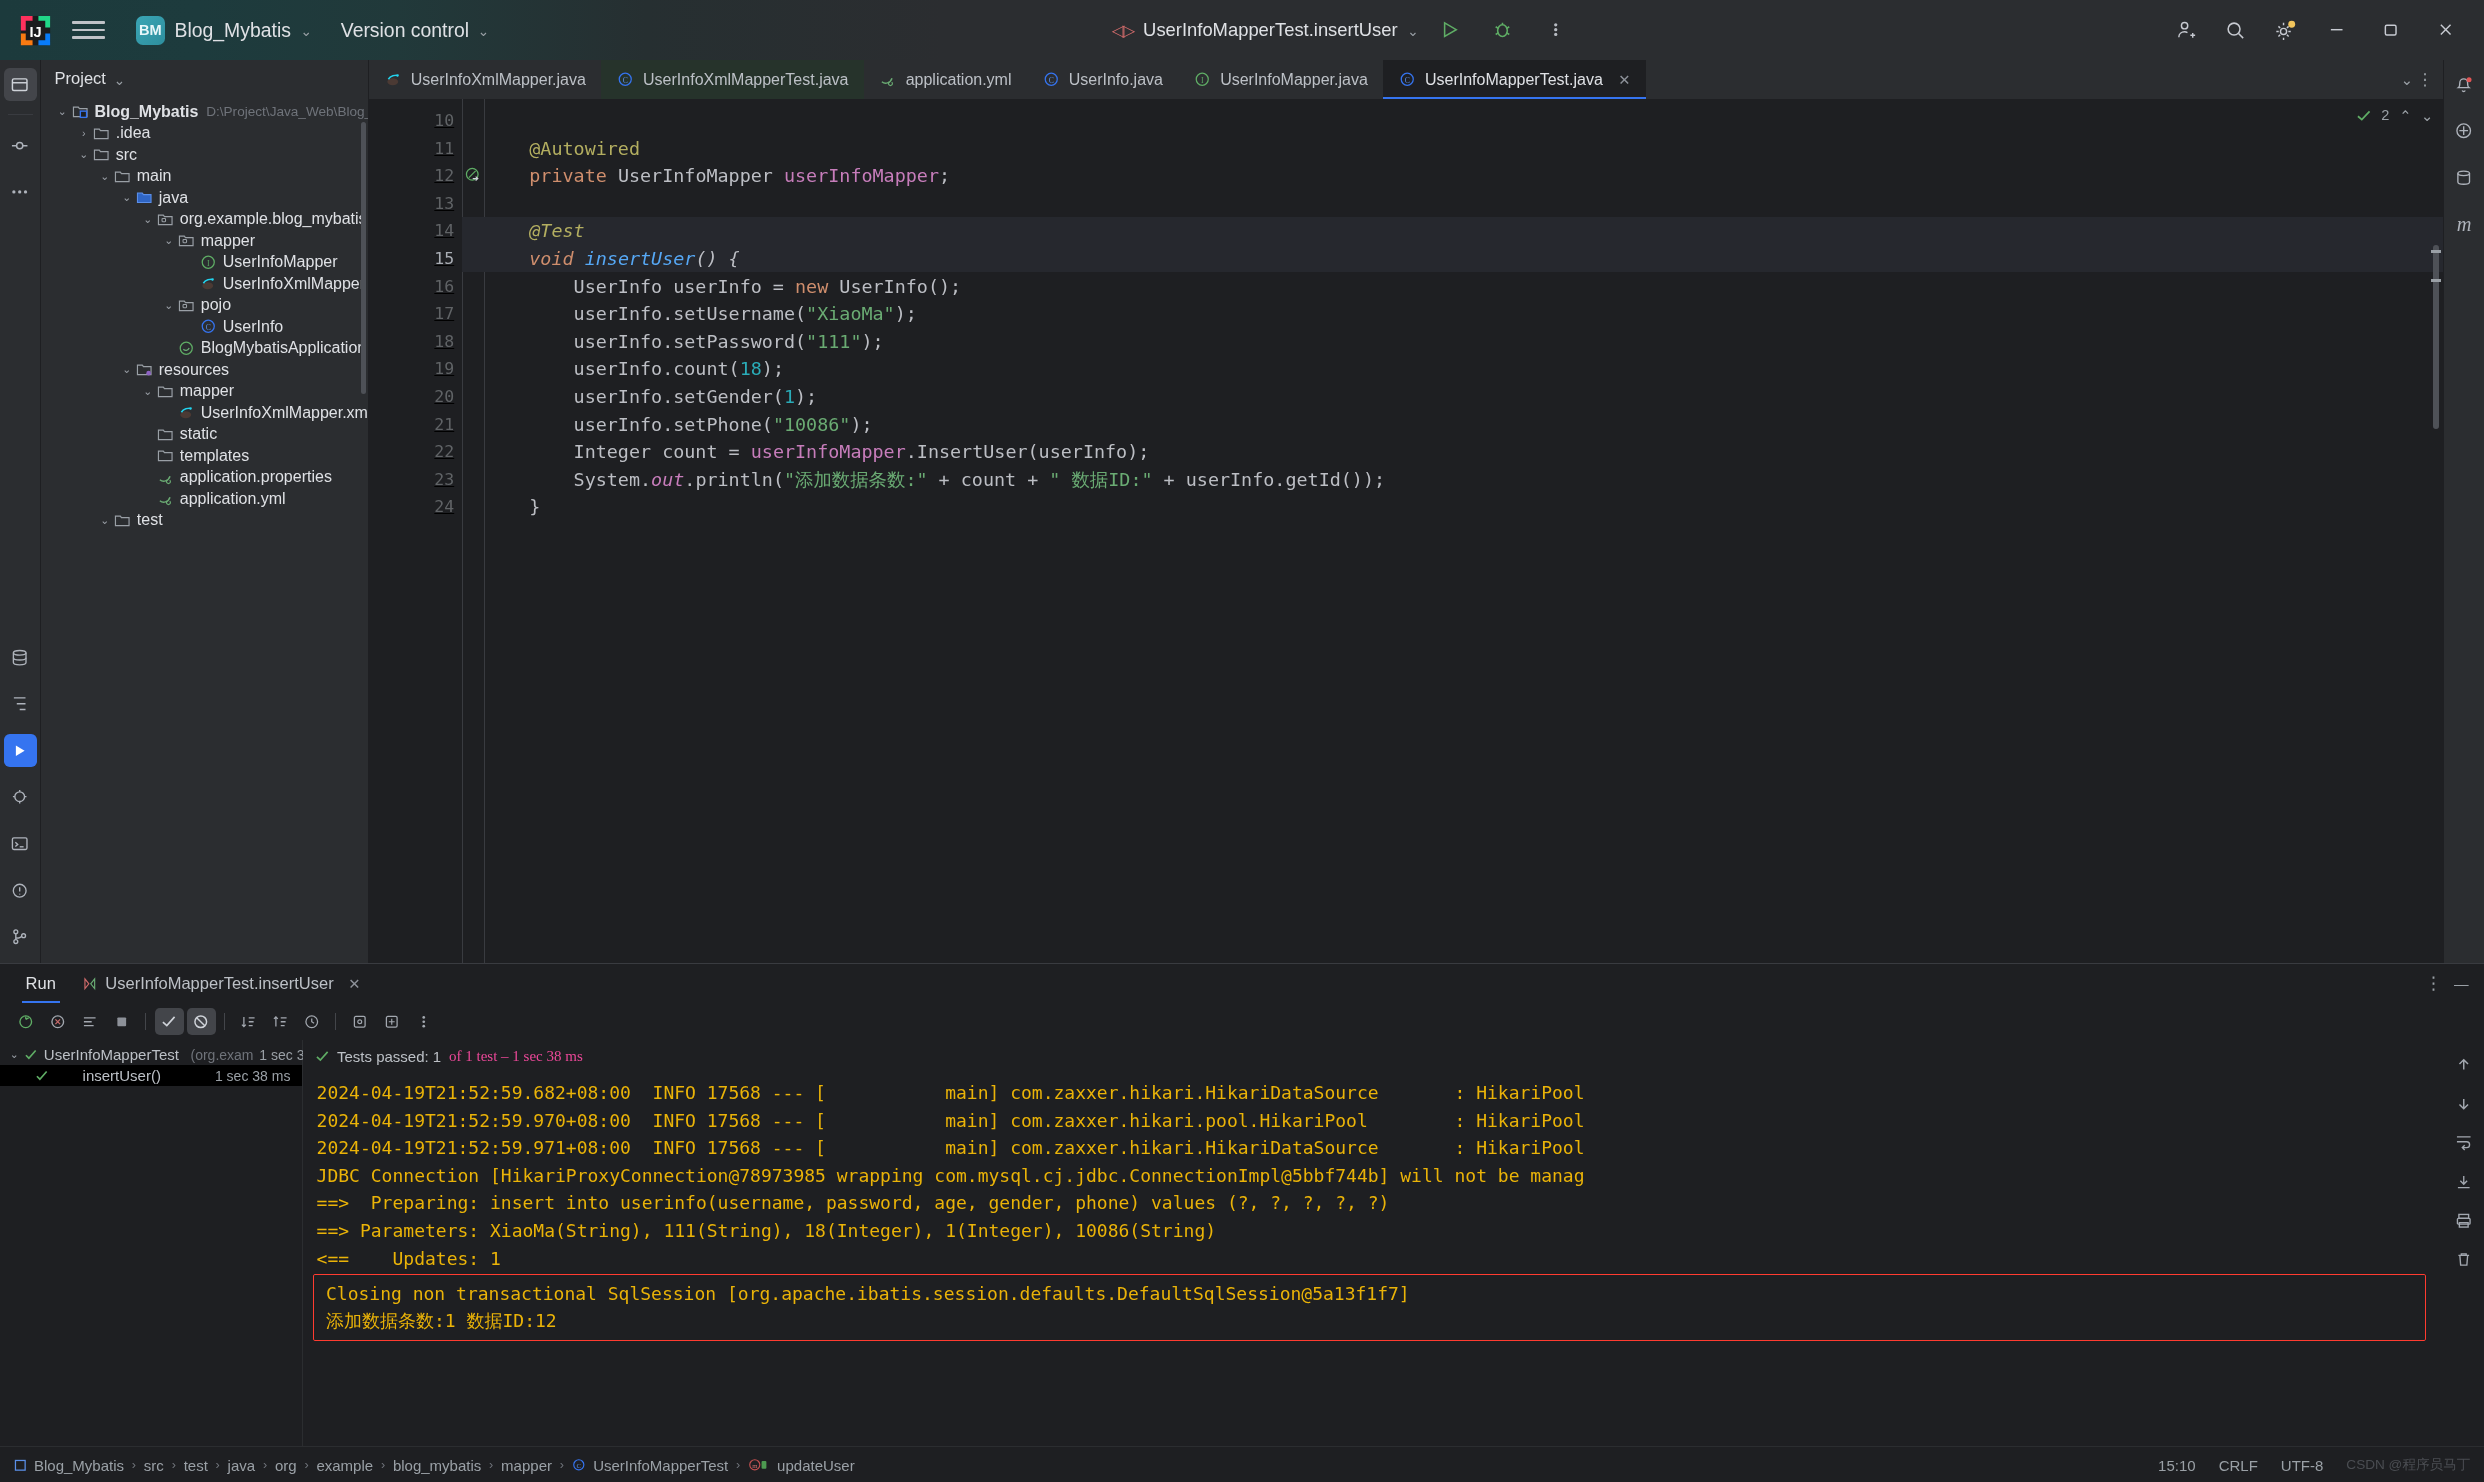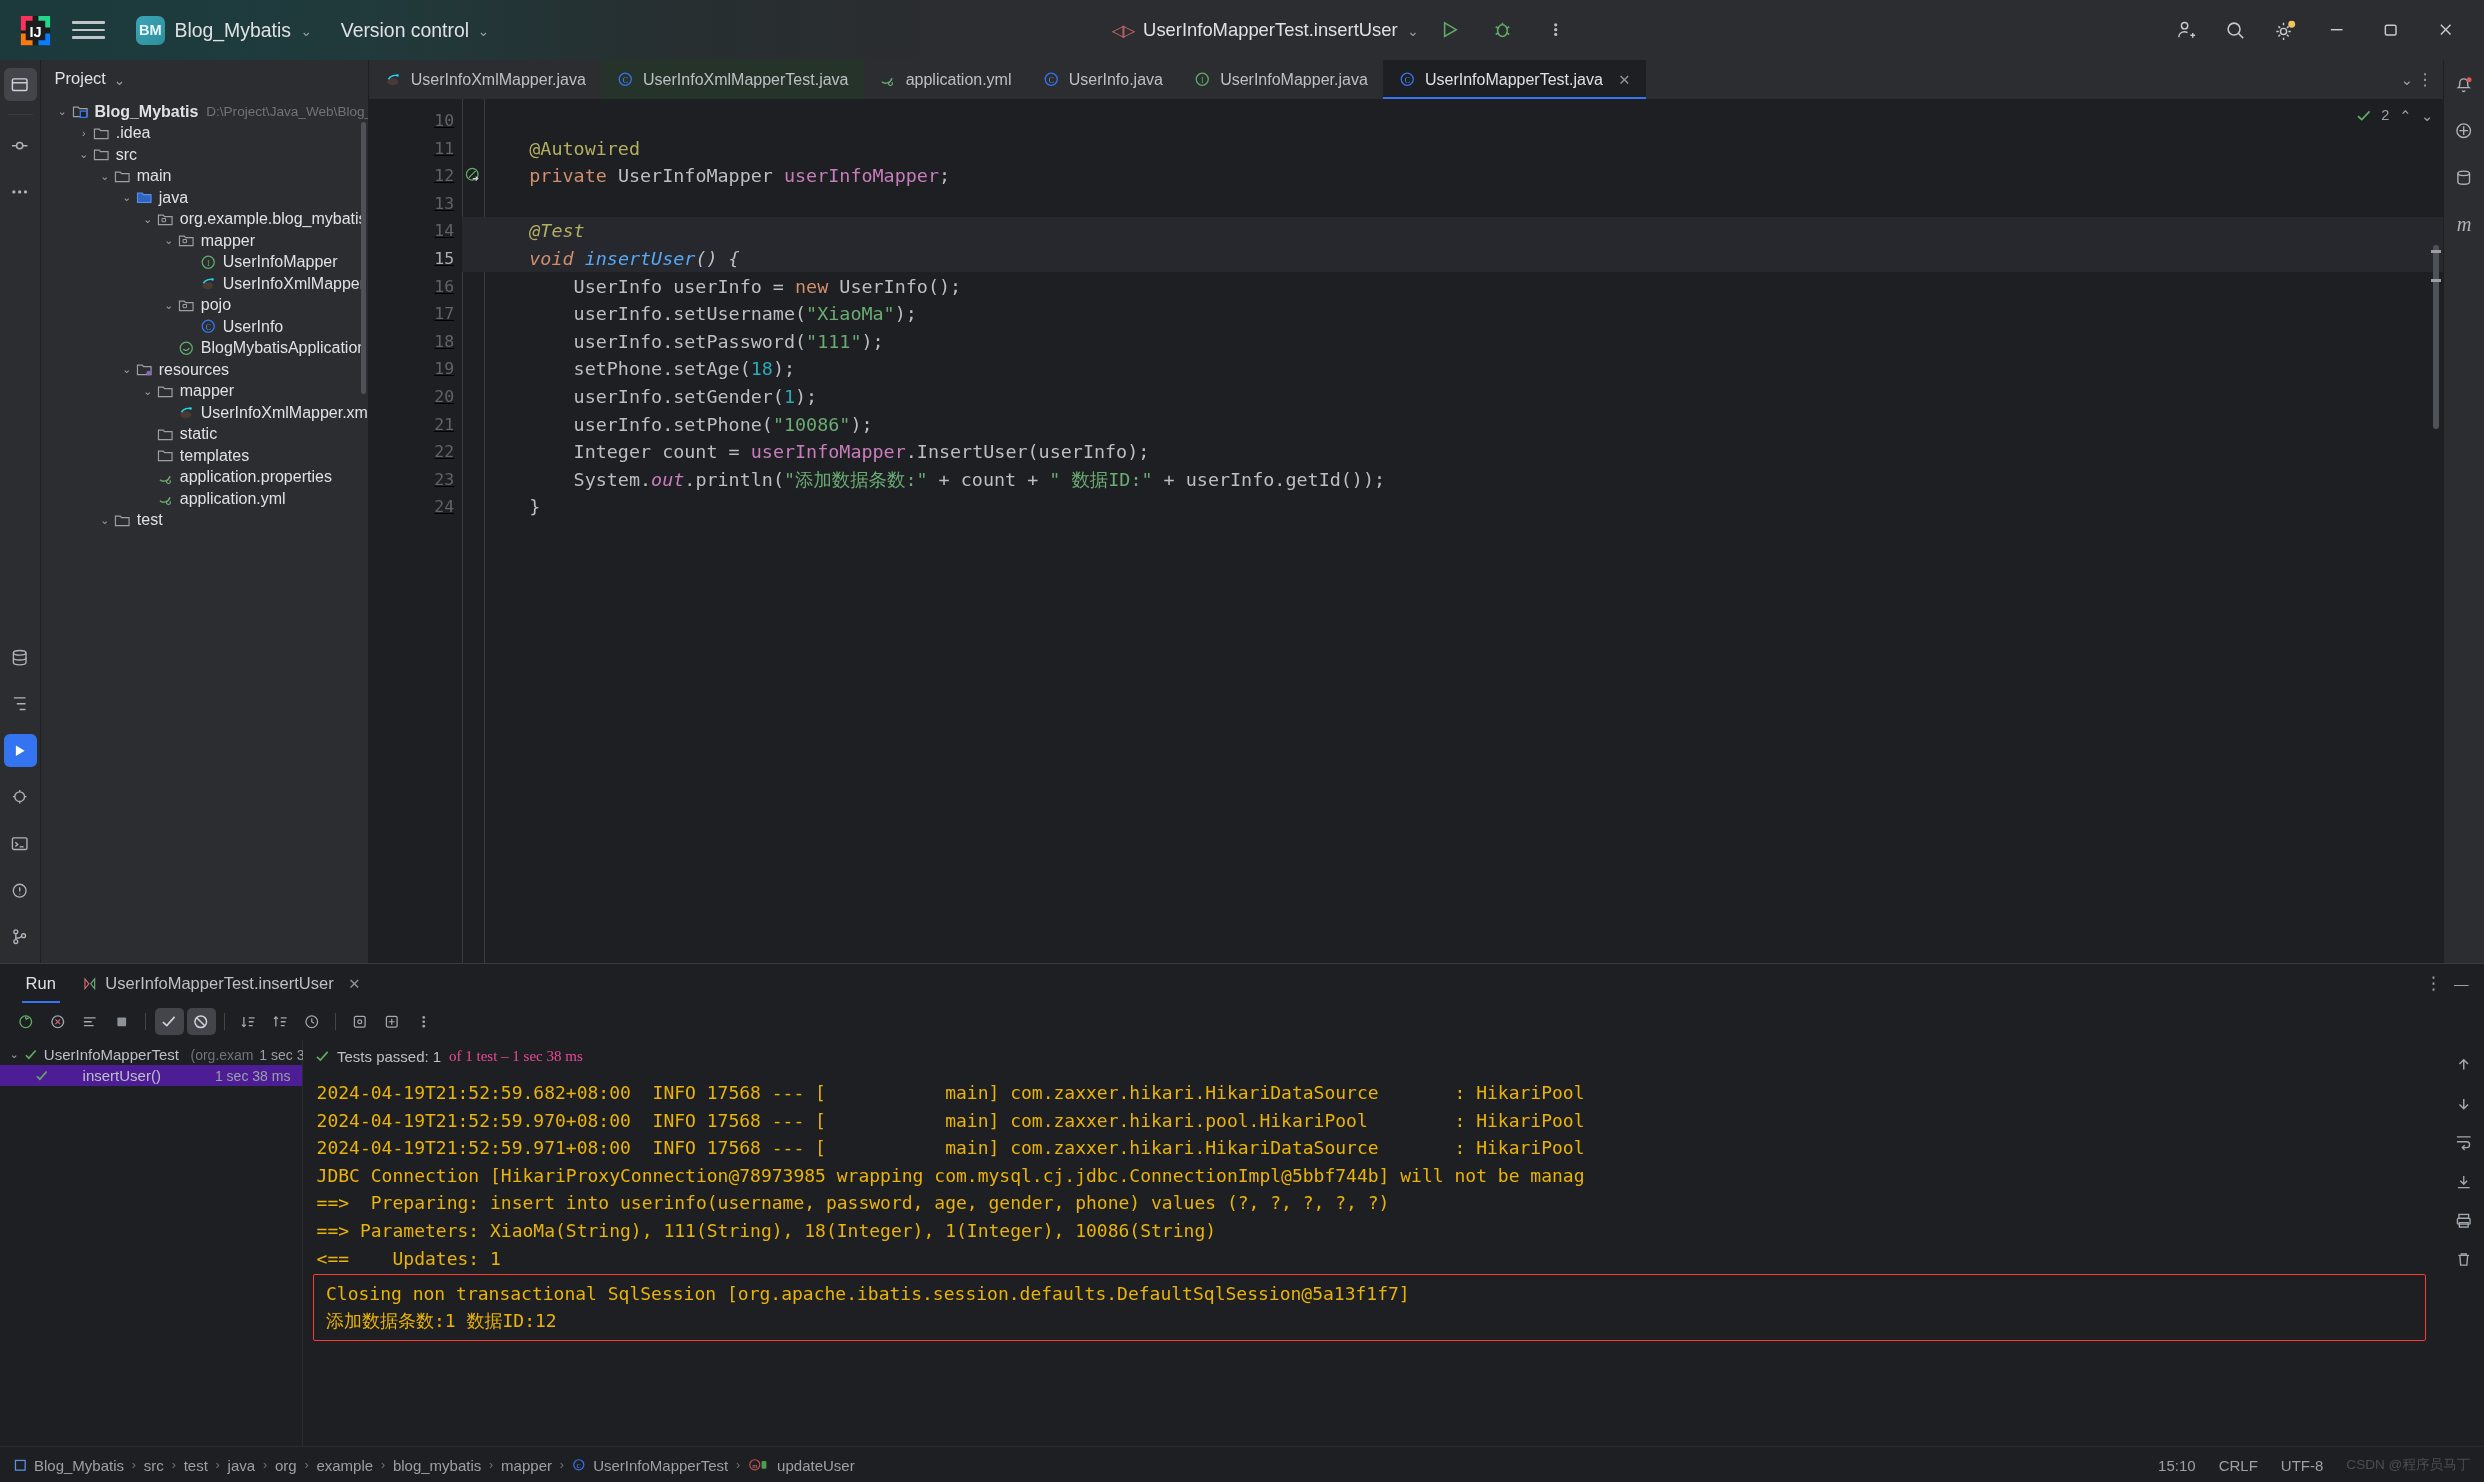--- a/index.html
+++ b/index.html
@@ -119,21 +119,21 @@
   .runhead-right { margin-left:auto; display:flex; align-items:center; gap:11.6px; padding-right:15.5px; color:#9aa0a6; font-size:17.5px;}
 
   .runtoolbar { height: 37px; flex:0 0 37px; display:flex; align-items:center; gap:2.9px; padding-left:11.6px; }
   .tbi { width:29px; height:27px; display:flex; align-items:center; justify-content:center; border-radius:4.9px; color:#a3a8b0;}
   .tbi.on { background:#43454a; }
   .tbsep { width:1px; height:17.5px; background:#43454a; margin:0 5.8px; }
 
   .runbody { flex:1 1 auto; display:flex; min-height:0; }
   .testtree { width: 303px; flex:0 0 303px; background:#1e1f22; padding-top:3.9px; font-size:15px; border-right:1px solid #2b2d30;}
   .trow { height:21.3px; display:flex; align-items:center; gap:5.8px; padding-left:9.7px; color:#bcc0c6; white-space:nowrap;}
-  .trow.sel { background:#4c1d95;gap:34px; }
+  .trow.sel { background:#000000;gap:34px; }
   .tdur { margin-left:auto; padding-right:11.6px; color:#9aa0a6; font-size:14px; }
   .tname-dim { color:#6f737a; font-size:14px; }
 
   .console { flex:1 1 auto; position:relative; display:flex; flex-direction:column; min-width:0; background:#1e1f22; }
   .conhead { height: 33px; flex:0 0 33px; display:flex; align-items:center; gap:7.8px; padding-left:11.6px; font-size:15px; color:#bcc0c6; }
   .conhead .dim { color:#ec4899;font-family:Liberation Serif, serif; }
   .conout { flex:1 1 auto; position:relative; background:#1e1f22; padding-top:5.8px; overflow:hidden;
             font-family:"DejaVu Sans Mono", monospace; font-size:18px; color:#eab308; }
   .oline { height: 27.6px; display:flex; align-items:center; white-space:pre; padding-left:13.6px; }
   .redbox { position:absolute; border:1.9px solid #ff3b30; border-radius:1.9px; }
@@ -654,21 +654,21 @@
         <div class="codearea" id="codearea">
             <div class="cline"><span class="plain"></span></div>
             <div class="cline"><span class="plain">    </span><span class="ann">@Autowired</span></div>
             <div class="cline"><span class="plain">    </span><span class="k">private</span><span class="typ"> UserInfoMapper </span><span class="fld">userInfoMapper</span><span class="plain">;</span></div>
             <div class="cline"><span class="plain"></span></div>
             <div class="cline hl"><span class="plain">    </span><span class="ann">@Test</span></div>
             <div class="cline hl"><span class="plain">    </span><span class="k">void</span><span class="plain"> </span><span class="fn">insertUser</span><span class="plain">() {</span></div>
             <div class="cline"><span class="plain">        UserInfo userInfo = </span><span class="k">new</span><span class="plain"> UserInfo();</span></div>
             <div class="cline"><span class="plain">        userInfo.setUsername(</span><span class="str">"XiaoMa"</span><span class="plain">);</span></div>
             <div class="cline"><span class="plain">        userInfo.setPassword(</span><span class="str">"111"</span><span class="plain">);</span></div>
-            <div class="cline"><span class="plain">        setPhone.setAge(</span><span class="num">18</span><span class="plain">);</span></div>
+            <div class="cline"><span class="plain">        userInfo.count(</span><span class="num">18</span><span class="plain">);</span></div>
             <div class="cline"><span class="plain">        userInfo.setGender(</span><span class="num">1</span><span class="plain">);</span></div>
             <div class="cline"><span class="plain">        userInfo.setPhone(</span><span class="str">"10086"</span><span class="plain">);</span></div>
             <div class="cline"><span class="plain">        Integer count = </span><span class="fld">userInfoMapper</span><span class="plain">.InsertUser(userInfo);</span></div>
             <div class="cline"><span class="plain">        System.</span><span class="stat">out</span><span class="plain">.println(</span><span class="str">"添加数据条数:"</span><span class="plain"> + count + </span><span class="str">" 数据ID:"</span><span class="plain"> + userInfo.getId());</span></div>
             <div class="cline"><span class="plain">    }</span></div>
           </div>
         <div class="insp">
           <svg width="15.5" height="15.5" viewBox="0 0 16 16">
               <path d="M2 8.5 L6 12 L14 3.5" fill="none" stroke="#5fad65" stroke-width="1.8"></path>
             </svg>

